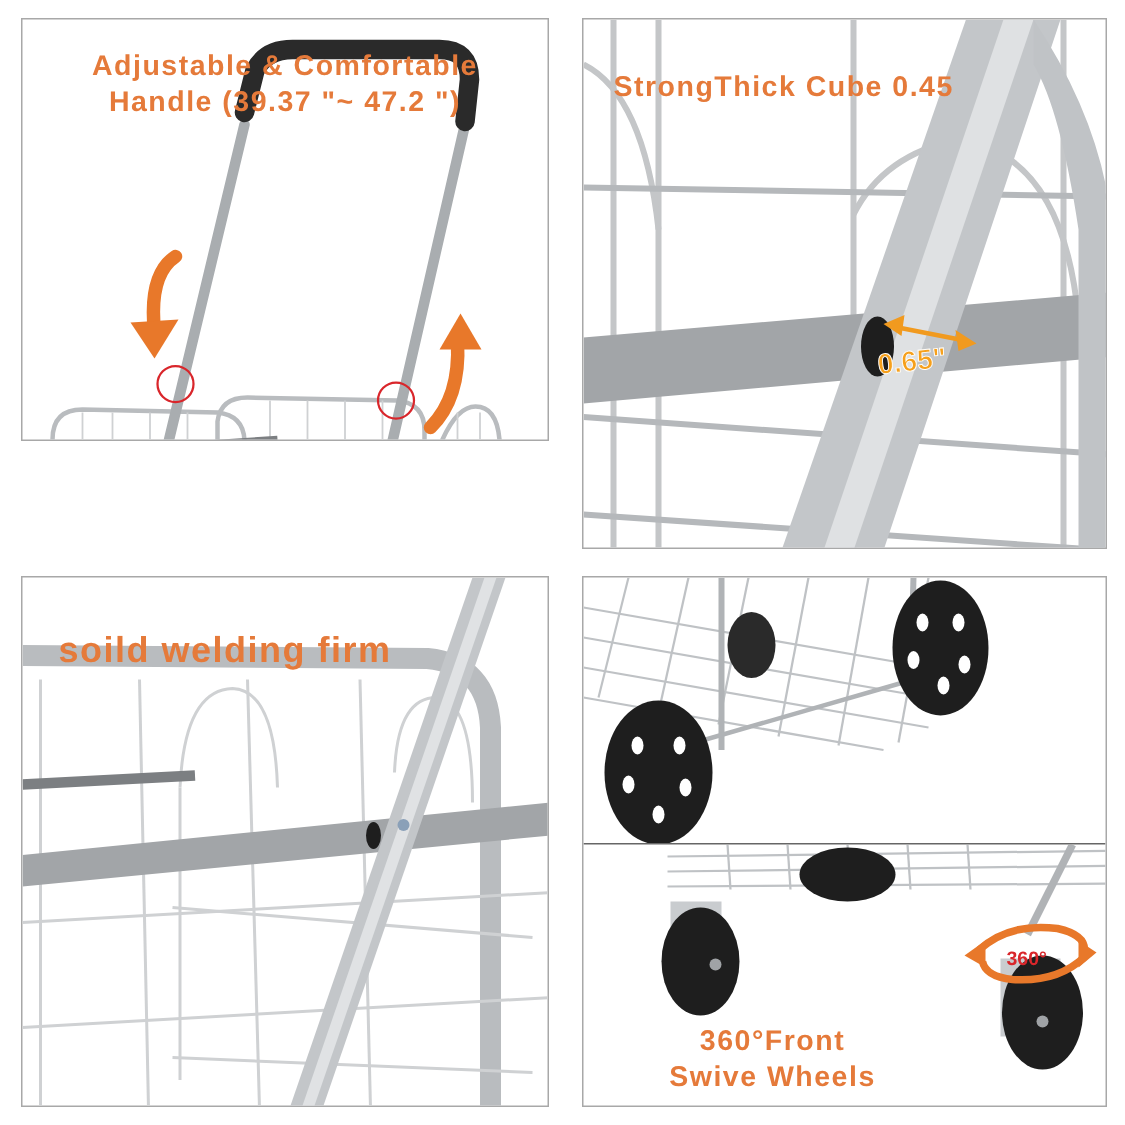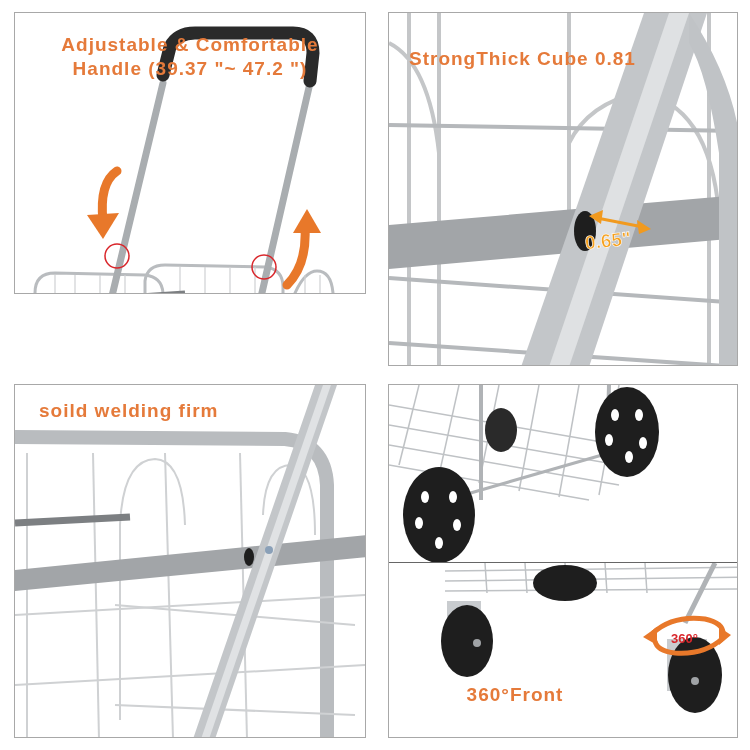--- a/index.html
+++ b/index.html
@@ -91,21 +91,21 @@
     <ellipse cx="196" cy="218" rx="11" ry="20" fill="#1e1e1e"></ellipse>
 
     <g>
       <line x1="208" y1="205" x2="254" y2="214" stroke="#f19a1f" stroke-width="3"></line>
       <polygon points="200,203 214,197 212,211" fill="#f19a1f"></polygon>
       <polygon points="262,216 248,207 250,221" fill="#f19a1f"></polygon>
     </g>
     <text x="196" y="234" font-family="Liberation Sans, sans-serif" font-weight="bold" font-size="19" fill="#f6a01c" stroke="#ffffff" stroke-width="0.6" transform="rotate(-6 220 228)">0.65"</text>
   </svg>
   <div class="caption" style="left:20px; top:34px; font-size:19px; text-align:left;">
-    <div>StrongThick Cube 0.81</div>
+    <div>StrongThick Cube 0.45</div>
   </div>
 </div>
 
 <div class="panel" style="left:14px; top:384px; width:352px; height:354px;">
   <svg width="352" height="354">
 
     <path d="M0,52 L270,54 Q310,58 312,100 L312,354" stroke="#b9bcbf" stroke-width="14" fill="none"></path>
     <g stroke="#cfd1d3" stroke-width="2" fill="none">
       <line x1="12" y1="68" x2="12" y2="354"></line>
         <line x1="78" y1="68" x2="84" y2="354"></line>
@@ -120,21 +120,21 @@
       <line x1="105" y1="140" x2="105" y2="335"></line>
     </g>
     <line x1="0" y1="138" x2="115" y2="132" stroke="#7c7f82" stroke-width="7"></line>
     <polygon points="0,185 352,150 352,172 0,206" fill="#a2a5a8"></polygon>
 
     <polygon points="300,0 322,0 200,354 178,354" fill="#c3c6c9"></polygon>
     <polygon points="308,0 316,0 194,354 186,354" fill="#e0e2e4"></polygon>
     <ellipse cx="234" cy="172" rx="5" ry="9" fill="#1e1e1e"></ellipse>
     <circle cx="254" cy="165" r="4" fill="#8aa0b8"></circle>
   </svg>
-  <div class="caption" style="left:24px; top:14px; font-size:19px; text-align:left;">
+  <div class="caption" style="left:24px; top:34px; font-size:24px; text-align:left;">
     <div>soild welding firm</div>
   </div>
 </div>
 
 <div class="panel" style="left:388px; top:384px; width:350px; height:354px;">
 
   <div style="position:absolute; left:0; top:0; width:350px; height:177px; overflow:hidden;">
     <svg width="350" height="177">
       <g stroke="#bfc2c5" stroke-width="1.5">
         <line x1="0" y1="20" x2="230" y2="60"></line>
@@ -197,15 +197,16 @@
       <g>
         <path d="M248,70 Q268,52 300,56 Q318,60 318,70" stroke="#e8782a" stroke-width="5" fill="none"></path>
         <path d="M318,75 Q300,92 270,90 Q252,88 250,78" stroke="#e8782a" stroke-width="5" fill="none"></path>
         <polygon points="238,74 252,64 252,82" fill="#e8782a"></polygon>
         <polygon points="326,72 314,64 314,82" fill="#e8782a"></polygon>
       </g>
       <text x="266" y="80" font-family="Liberation Sans, sans-serif" font-weight="bold" font-size="13" fill="#d9262b">360°</text>
     </svg>
     <div class="caption" style="left:10px; width:200px; top:120px; font-size:19px;">
       <div>360°Front</div>
+      <div>Swive Wheels</div>
     </div>
   </div>
 </div>
 
 </body></html>

